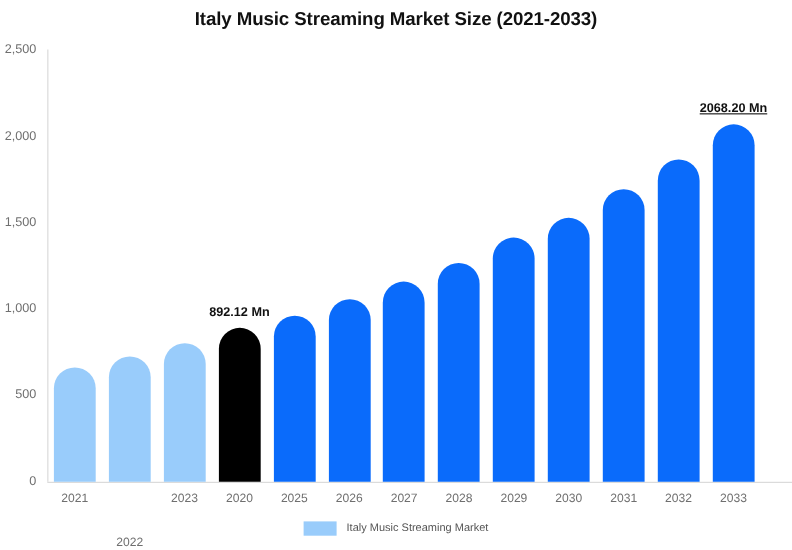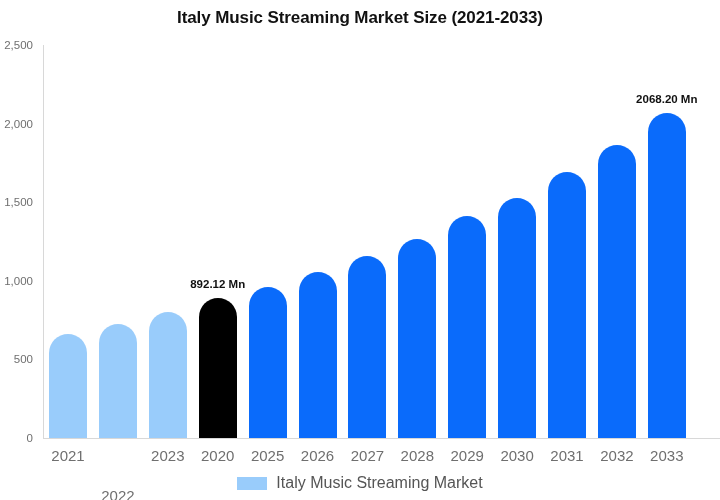--- a/index.html
+++ b/index.html
@@ -35,31 +35,31 @@
   .bar.dark{background:#000000;}
   .bar.blue{background:#0a6bfb;}
 
   .bar-label{
     position:absolute;font-size:11.5px;font-weight:bold;color:#111111;
     white-space:nowrap;transform:translateX(-50%);
   }
 
   .x-tick-label{
     position:absolute;top:447px;width:60px;text-align:center;
-    font-size:15px;color:#6f6f6f;transform:translateX(-50%);
+    font-size:11px;color:#6f6f6f;transform:translateX(-50%);
     white-space:nowrap;
   }
 
   
   #legend{
     position:absolute;left:0;top:474px;width:720px;
     display:flex;align-items:center;justify-content:center;gap:9px;
   }
   #legend-swatch{width:30px;height:13px;background:#99ccfb;}
-  #legend-label{font-size:16px;color:#555555;white-space:nowrap;}
+  #legend-label{font-size:10px;color:#555555;white-space:nowrap;}
 </style>
 </head>
 <body>
 
 <div id="chart-root">
 
   <div id="chart-title">Italy Music Streaming Market Size (2021-2033)</div>
 
   <div id="y-axis-line"></div>
   <div id="x-axis-line"></div>
@@ -103,14 +103,14 @@
       <div class="bar blue" style="left: 554.9px; height: 293.178px;"></div>
       <div class="bar blue" style="left: 604.8px; height: 325.121px;"></div>
     </div>
 
   <div id="legend">
     <span id="legend-swatch"></span>
     <span id="legend-label">Italy Music Streaming Market</span>
   </div>
 
 <div class="bar-label" style="left: 217.7px; top: 277.759px;">892.12 Mn</div>
-    <div class="bar-label" style="left: 666.8px; top: 92.879px;">2068.20 Mn</div>
+    <div class="bar-label" style="left: 666.8px; top: 92.879px; text-decoration: underline;">2068.20 Mn</div>
   </div>
 
 </body></html>

